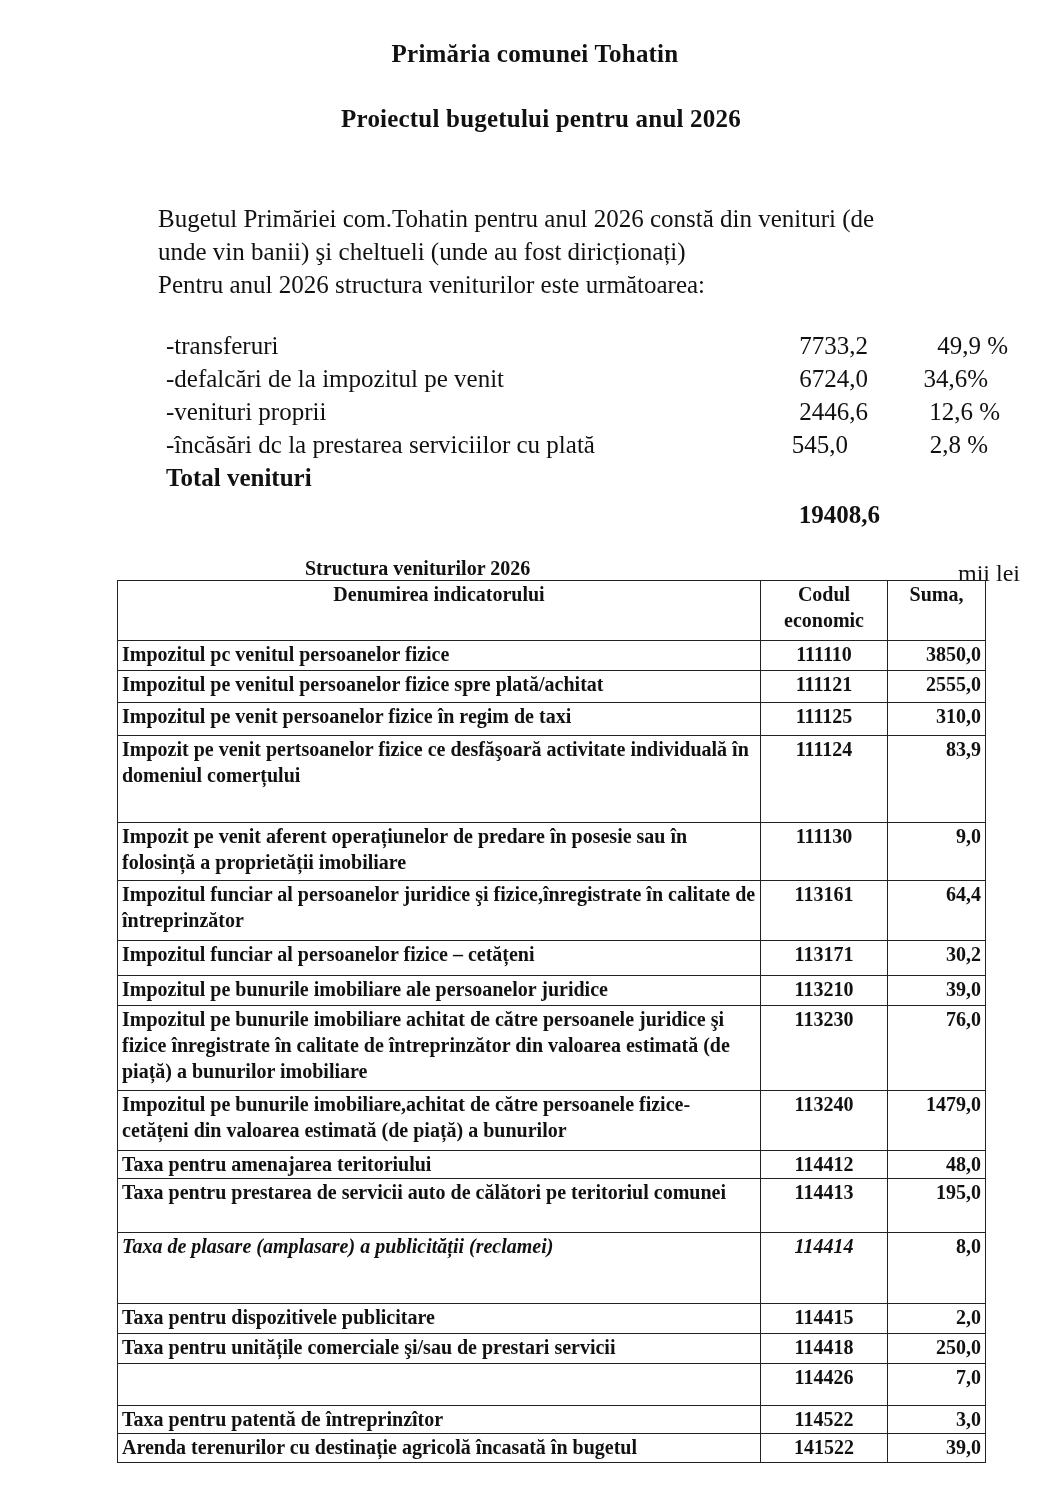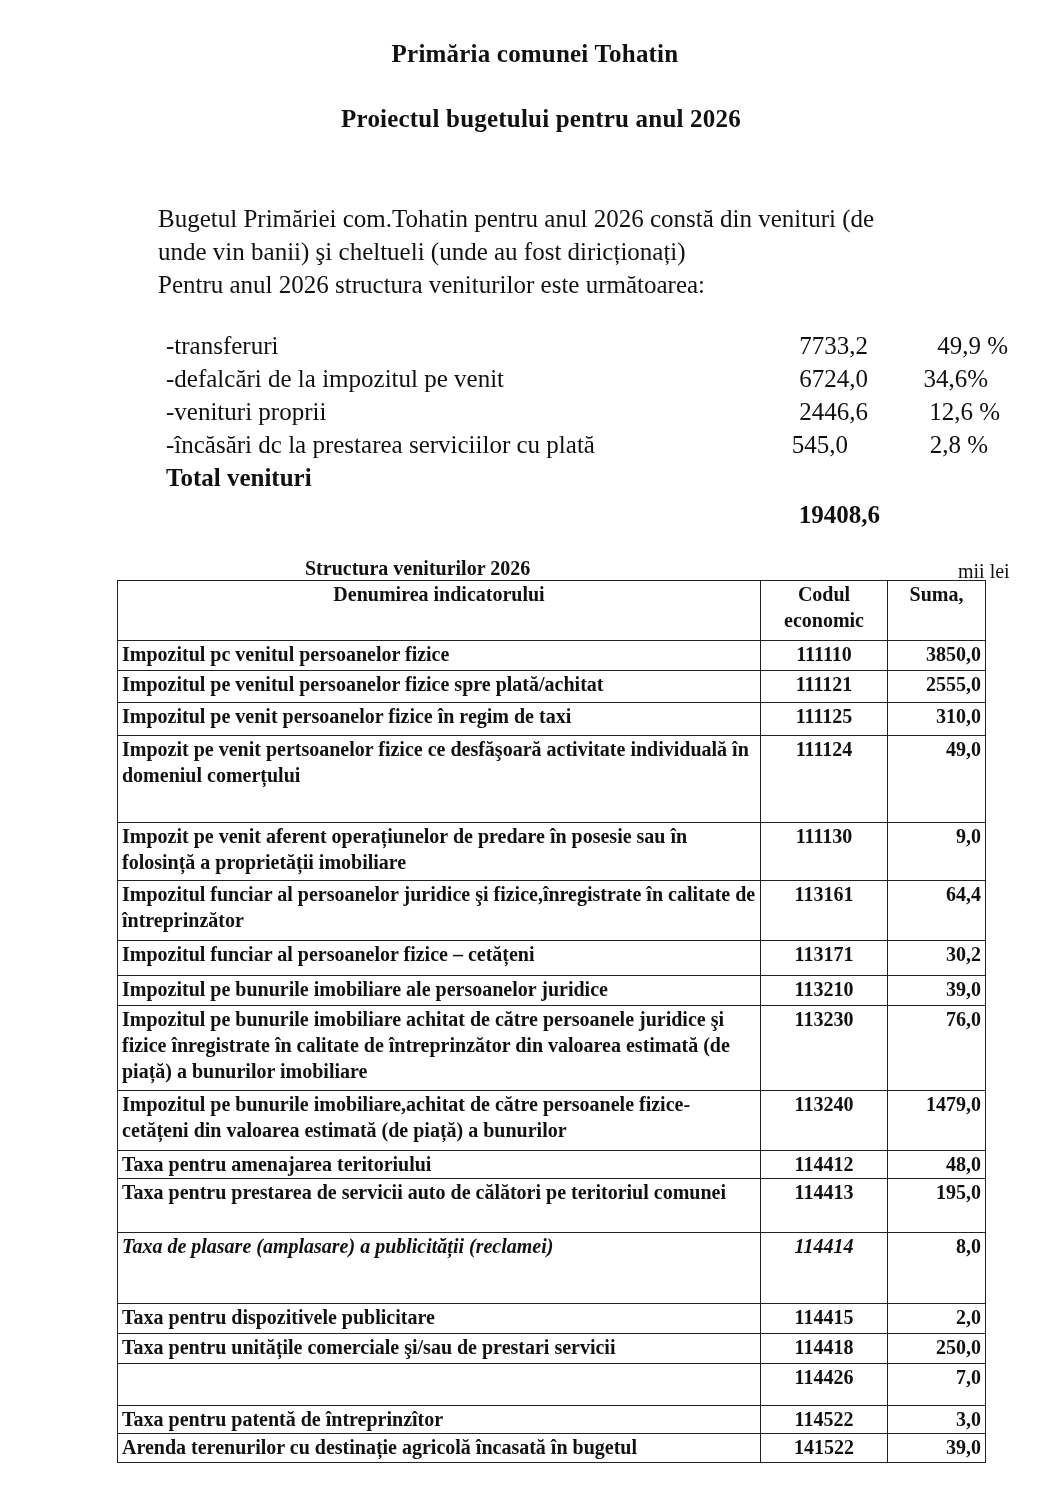--- a/index.html
+++ b/index.html
@@ -10,21 +10,21 @@
   .intro { position: absolute; left: 158px; top: 202px; width: 860px; font-size: 25px; line-height: 33px; }
   .intro p { margin: 0; }
   .summary { position: absolute; left: 158px; top: 332px; width: 870px; font-size: 25px; }
   .sum-row { position: relative; height: 33px; }
   .sum-row .lbl { position: absolute; left: 8px; top: 0; white-space: nowrap; }
   .sum-row .val { position: absolute; left: 610px; top: 0; width: 100px; text-align: right; }
   .sum-row .pct { position: absolute; left: 740px; top: 0; width: 110px; text-align: right; white-space: nowrap; }
   .sum-row.total { font-weight: bold; }
   .sum-row.total .val { left: 620px; width: 102px; margin-top: 37px; }
   .tbl-title { position: absolute; left: 305px; top: 557px; font-weight: bold; font-size: 20px; }
-  .unit { position: absolute; left: 958px; top: 560px; font-size: 20px; }
+  .unit { position: absolute; left: 958px; top: 560px; font-size: 24px; }
   table.main { position: absolute; left: 117px; top: 580px; width: 868px; border-collapse: collapse; font-size: 20px; table-layout: fixed; }
   table.main td, table.main th { border: 1.5px solid #222; padding: 0 4px; vertical-align: top; line-height: 26px; font-weight: bold; }
   table.main th { text-align: center; }
   td.name { text-align: left; padding-left: 6px; }
   td.code, td.sum { text-align: center; }
   td.sum { text-align: right; padding-right: 8px; }
   .italic td.name, .italic td.code { font-style: italic; }
 </style>
 </head>
 <body>
@@ -91,21 +91,21 @@
     <td class="sum">2555,0</td>
   </tr>
   <tr style="height:33px">
     <td class="name">Impozitul pe venit persoanelor fizice în regim de taxi</td>
     <td class="code">111125</td>
     <td class="sum">310,0</td>
   </tr>
   <tr style="height:87px">
     <td class="name">Impozit pe venit pertsoanelor fizice ce desfăşoară activitate individuală în domeniul comerțului</td>
     <td class="code">111124</td>
-    <td class="sum">49,0</td>
+    <td class="sum">83,9</td>
   </tr>
   <tr style="height:58px">
     <td class="name">Impozit pe venit aferent operațiunelor de predare în posesie sau în folosință a proprietății imobiliare</td>
     <td class="code">111130</td>
     <td class="sum">9,0</td>
   </tr>
   <tr style="height:60px">
     <td class="name">Impozitul funciar al persoanelor juridice şi fizice,înregistrate în calitate de întreprinzător</td>
     <td class="code">113161</td>
     <td class="sum">64,4</td>

